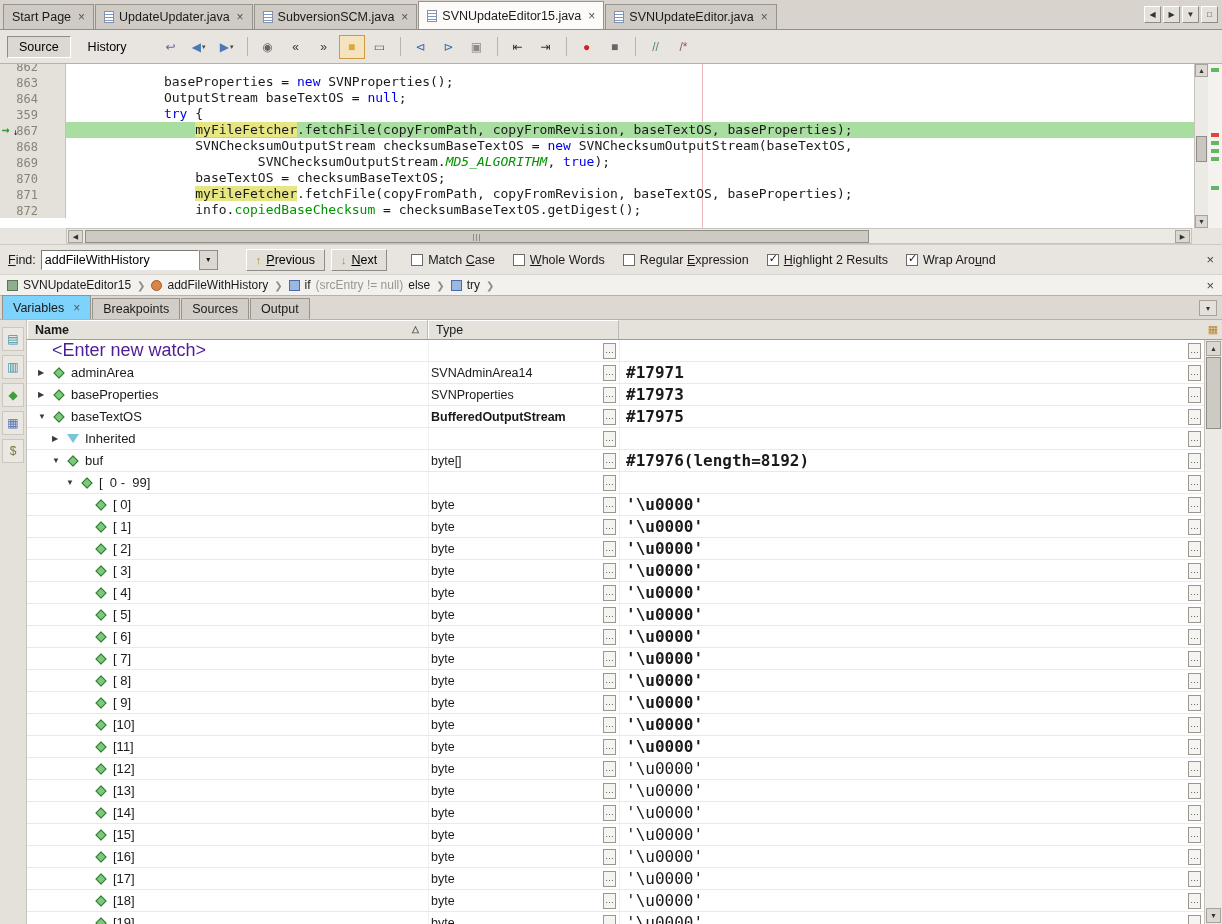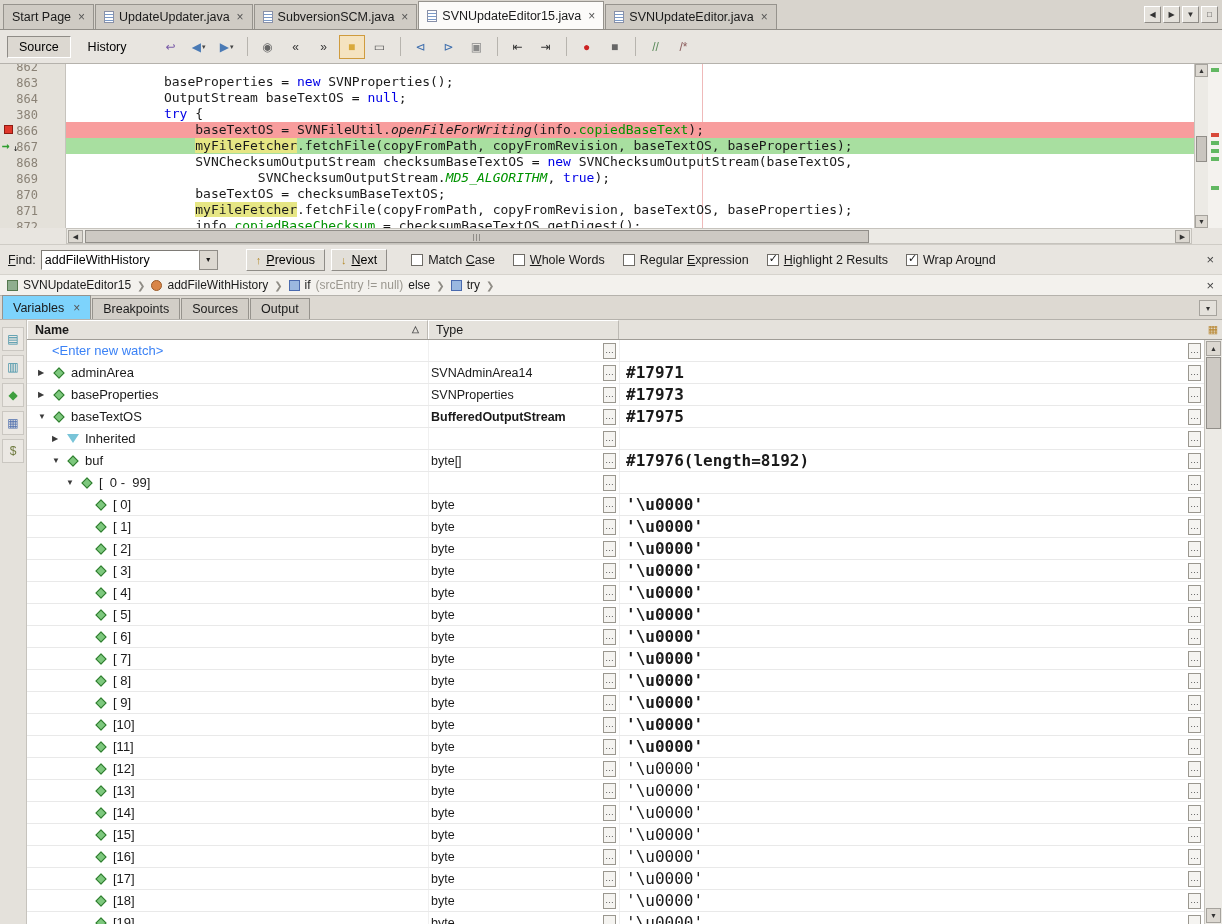--- a/index.html
+++ b/index.html
@@ -102,21 +102,21 @@
   .tbody{position:absolute;top:20px;left:0;right:18px;bottom:0;overflow:hidden;background:#fff;}
   .vrow{display:flex;align-items:center;height:22px;border-bottom:1px solid #e9e9e9;}
   .c-name{width:401px;display:flex;align-items:center;overflow:hidden;height:100%;}
   .c-type{width:175px;display:flex;align-items:center;height:100%;border-left:1px solid #f0f0f0;padding-left:2px;}
   .c-value{flex:1;display:flex;align-items:center;height:100%;border-left:1px solid #f0f0f0;padding-left:6px;overflow:hidden;}
   .ind{flex:none;}
   .tw{width:14px;flex:none;font-size:8px;color:#3a3a3a;}
   .ic-var{width:8px;height:8px;background:#7dc87d;border:1px solid #2d7a2d;transform:rotate(45deg);margin:0 8px 0 3px;flex:none;}
   .ic-inh{width:0;height:0;border-left:6px solid transparent;border-right:6px solid transparent;border-top:9px solid #79c4d8;margin:0 6px 0 1px;flex:none;}
   .nlab{white-space:pre;font-size:13px;}
-  .wlab{color:#3b82f6;font-size:13px;}
+  .wlab{color:#4c1d95;font-size:18px;}
   .tylab{font-size:12.5px;white-space:pre;}
   .vlab{font-family:"DejaVu Sans Mono",monospace;font-size:16px;white-space:pre;}
   .b{font-weight:bold;}
   .ebox{width:13px;height:16px;flex:none;border:1px solid #9a978f;background:#f5f4f1;color:#555;font-size:9px;line-height:13px;text-align:center;margin-right:3px;}
   .tscroll{position:absolute;right:0;top:20px;width:18px;bottom:0;background:#eceae5;border-left:1px solid #c6c3bd;}
   .tsbtn{position:absolute;left:1px;width:15px;height:15px;background:#dcd8d1;border:1px solid #a6a39d;font-size:7px;color:#333;display:flex;align-items:center;justify-content:center;}
   .tsthumb{position:absolute;left:1px;top:17px;width:15px;height:72px;background:#cdc9c3;border:1px solid #918e89;}
 </style>
 </head>
 <body>
@@ -222,22 +222,21 @@
         </div>
       </div>
   </div>
 
   <div class="editor">
     <div class="marginline"></div>
     <div class="lines">
         <div class="line"><div class="gut"><span class="num">862</span></div><div class="ct"></div></div>
         <div class="line"><div class="gut"><span class="num">863</span></div><div class="ct"><span class="seg">            baseProperties = </span><span class="seg kw">new</span><span class="seg"> SVNProperties();</span></div></div>
         <div class="line"><div class="gut"><span class="num">864</span></div><div class="ct"><span class="seg">            OutputStream baseTextOS = </span><span class="seg kw">null</span><span class="seg">;</span></div></div>
-        <div class="line"><div class="gut"><span class="num">380</span></div><div class="ct"><span class="seg">            </span><span class="seg kw">try</span><span class="seg"> {</span></div></div>
-        <div class="line"><div class="gut"><span class="num">866</span><span class="bp"></span></div><div class="ct hl-break"><span class="seg">                baseTextOS = SVNFileUtil.</span><span class="seg sm">openFileForWriting</span><span class="seg">(info.</span><span class="seg fld">copiedBaseText</span><span class="seg">);</span></div></div>
+        <div class="line"><div class="gut"><span class="num">359</span></div><div class="ct"><span class="seg">            </span><span class="seg kw">try</span><span class="seg"> {</span></div></div>
         <div class="line"><div class="gut"><span class="num">867</span><span class="pcarrow">→</span><span class="pcdown">↓</span></div><div class="ct hl-current"><span class="seg">                </span><span class="seg occ">myFileFetcher</span><span class="seg">.fetchFile(copyFromPath, copyFromRevision, baseTextOS, baseProperties);</span></div></div>
         <div class="line"><div class="gut"><span class="num">868</span></div><div class="ct"><span class="seg">                SVNChecksumOutputStream checksumBaseTextOS = </span><span class="seg kw">new</span><span class="seg"> SVNChecksumOutputStream(baseTextOS,</span></div></div>
         <div class="line"><div class="gut"><span class="num">869</span></div><div class="ct"><span class="seg">                        SVNChecksumOutputStream.</span><span class="seg sf">MD5_ALGORITHM</span><span class="seg">, </span><span class="seg kw">true</span><span class="seg">);</span></div></div>
         <div class="line"><div class="gut"><span class="num">870</span></div><div class="ct"><span class="seg">                baseTextOS = checksumBaseTextOS;</span></div></div>
         <div class="line"><div class="gut"><span class="num">871</span></div><div class="ct"><span class="seg">                </span><span class="seg occ">myFileFetcher</span><span class="seg">.fetchFile(copyFromPath, copyFromRevision, baseTextOS, baseProperties);</span></div></div>
         <div class="line"><div class="gut"><span class="num">872</span></div><div class="ct"><span class="seg">                info.</span><span class="seg fld">copiedBaseChecksum</span><span class="seg"> = checksumBaseTextOS.getDigest();</span></div></div>
       </div>
     <div class="vscroll">
       <div class="sbtn" style="top:0;">▲</div>
       <div class="vthumb" style="top:72px;height:26px;"></div>

